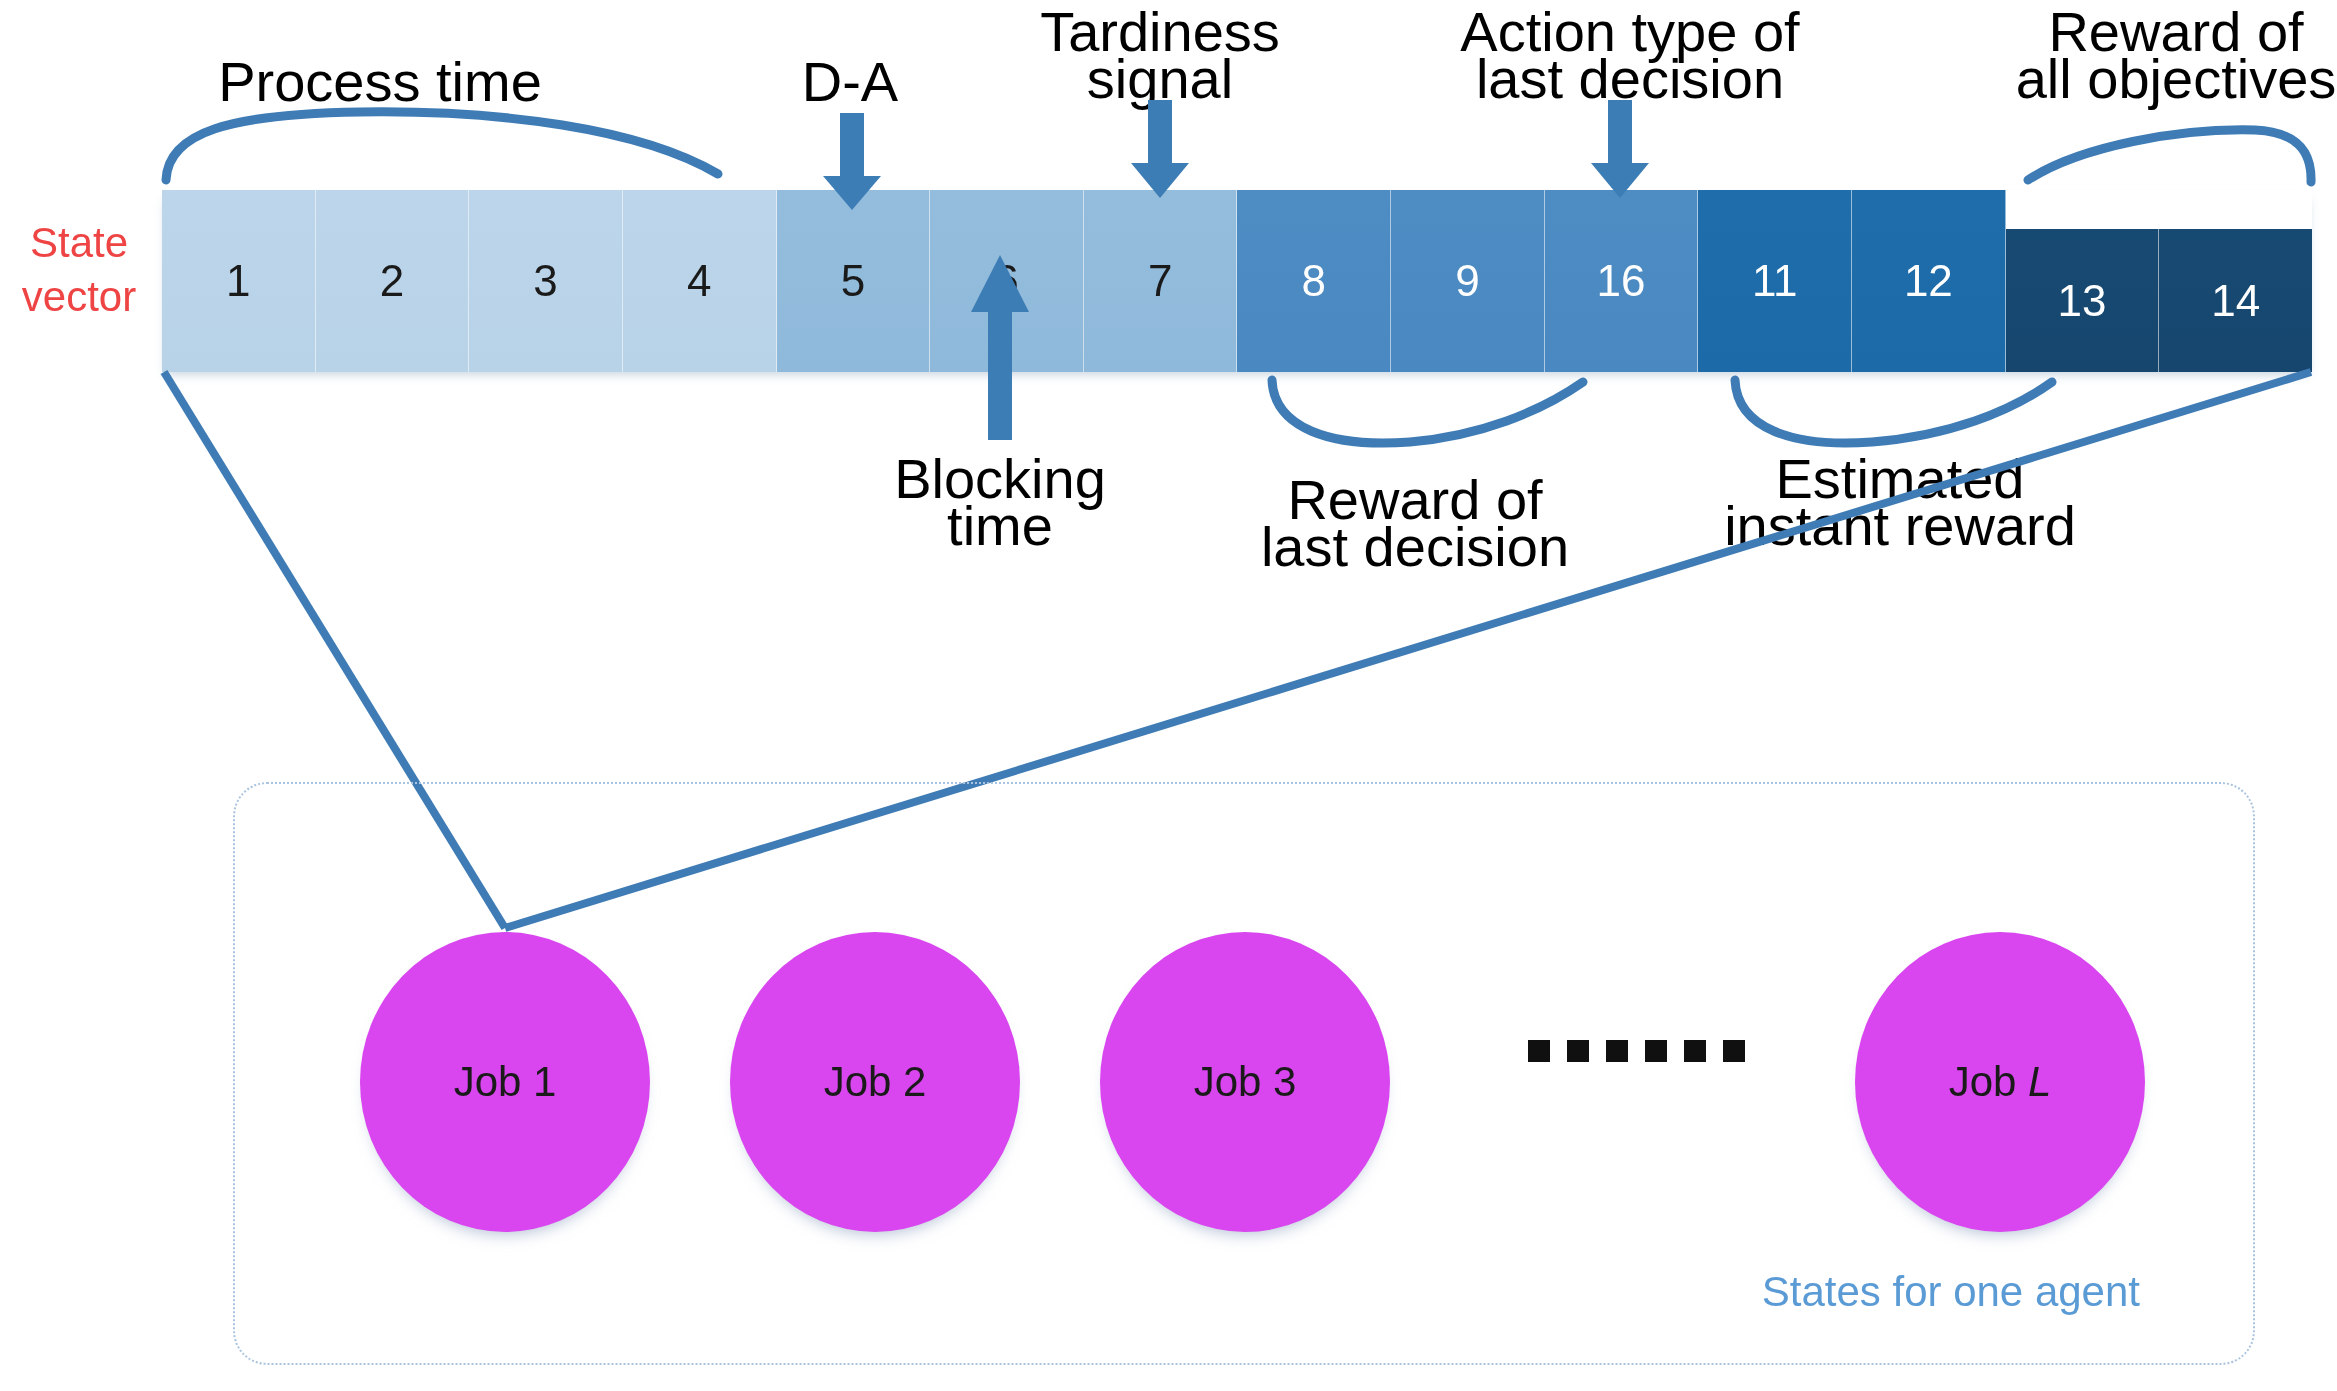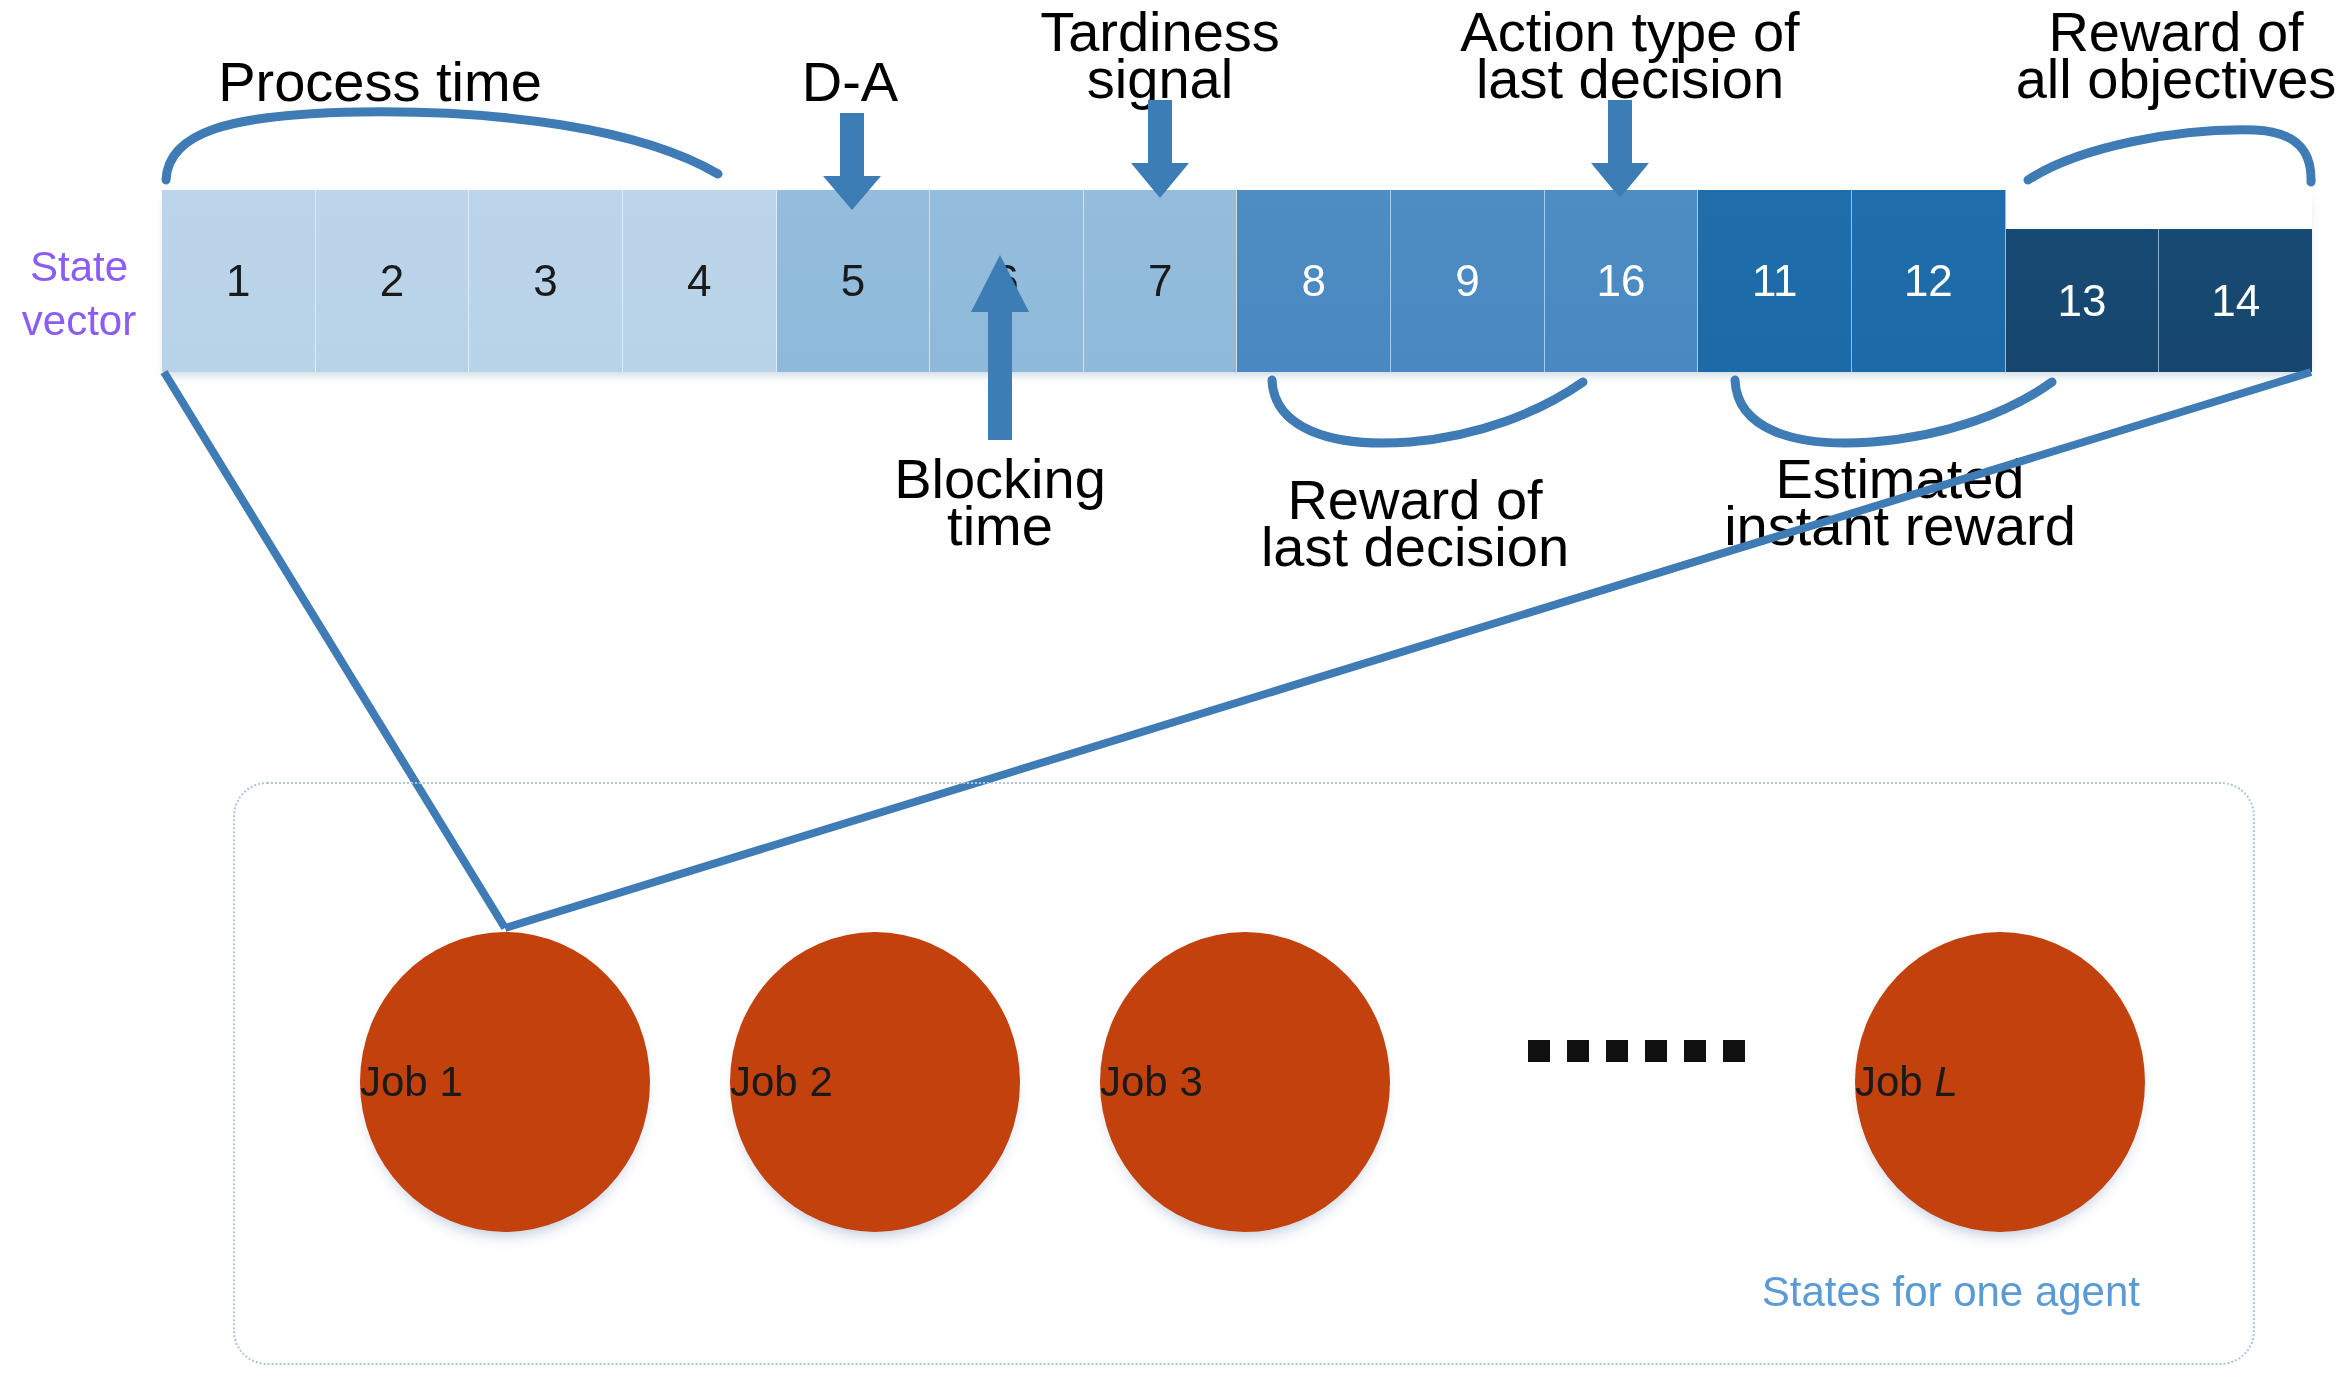--- a/index.html
+++ b/index.html
@@ -15,23 +15,23 @@
     font-family: "Liberation Sans", sans-serif;
     overflow: hidden;
   }
 
   
   .abs { position: absolute; }
 
   
   #state-vector-label {
     left: 0px;
-    top: 240px;
+    top: 216px;
     width: 158px;
-    color: #8b5cf6;
+    color: #ef4444;
     font-size: 42px;
     line-height: 54px;
     white-space: pre-line;
   }
 
   
   #state-bar {
     left: 162px;
     top: 190px;
     width: 2150px;
@@ -80,23 +80,24 @@
     height: 583px;
     border: 2px dotted #aac4e0;
     border-radius: 34px;
     box-sizing: border-box;
   }
   .job-circle {
     position: absolute;
     width: 290px;
     height: 300px;
     border-radius: 50%;
-    background: #c2410c;
+    background: #d946ef;
     display: flex;
     align-items: center;
+    justify-content: center;
     font-size: 42px;
     color: #1a1a1a;
     box-shadow: 0 10px 16px -8px rgba(130,150,185,0.6);
   }
   .job-circle em { font-style: italic; }
   #ellipsis-dots {
     top: 1040px;
     left: 1528px;
     display: flex;
     gap: 17px;

